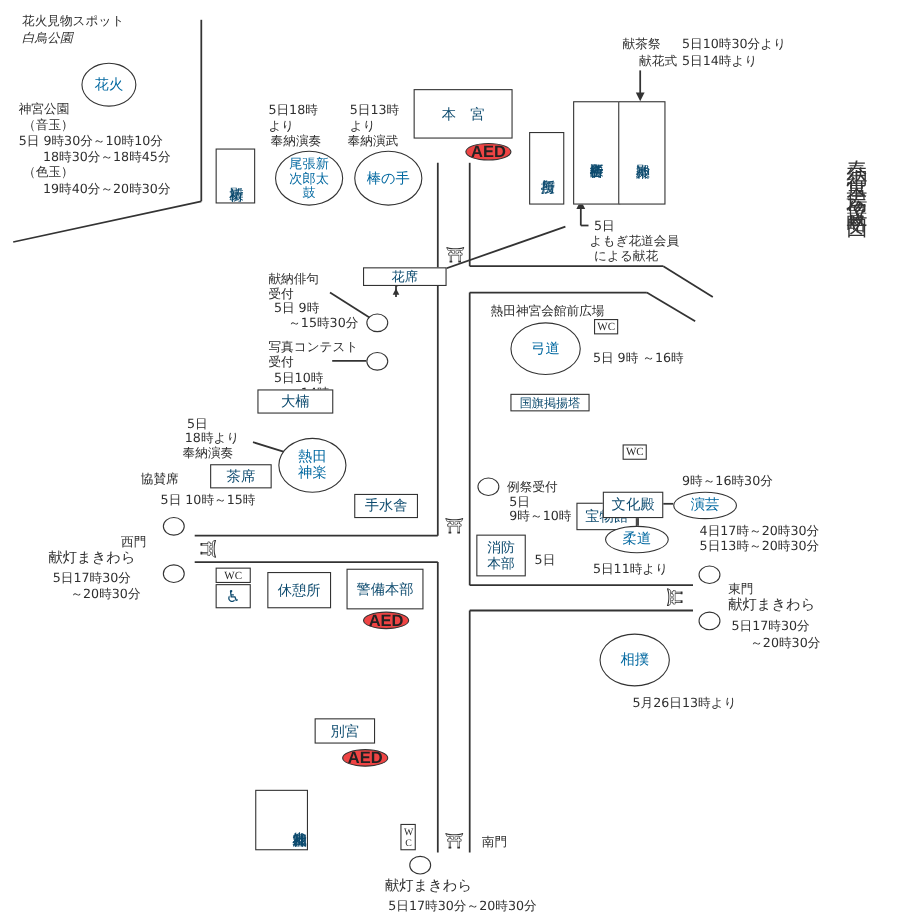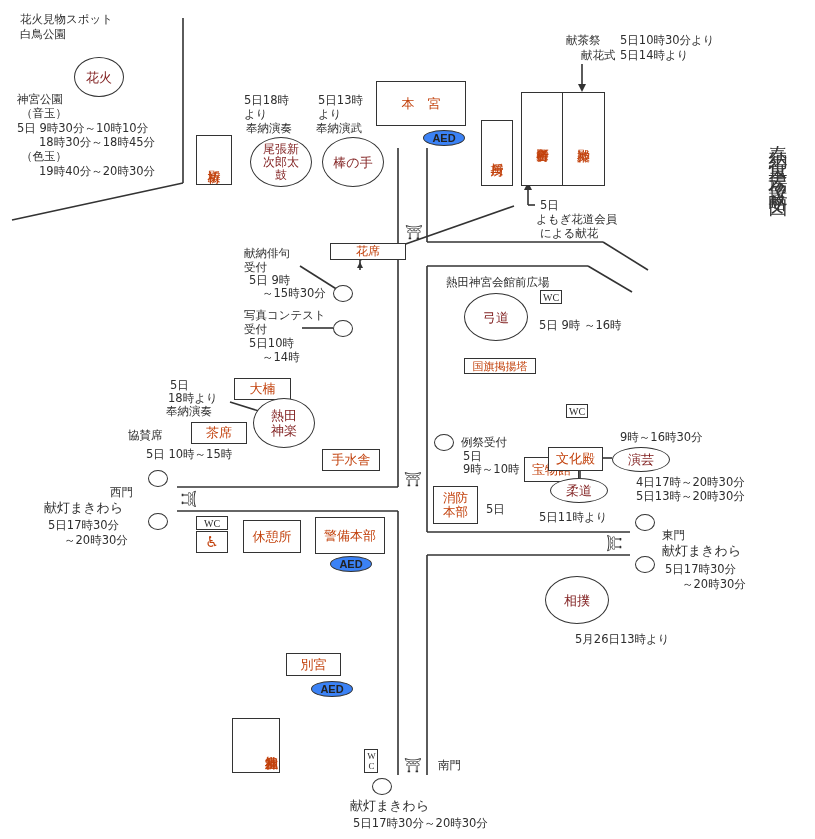--- a/index.html
+++ b/index.html
@@ -2,29 +2,29 @@
 <html><head>
 <meta charset="utf-8">
 <style>
   html, body { margin:0; padding:0; background:#ffffff; }
   body { width:815px; height:839px; position:relative; overflow:hidden;
          font-family:"DejaVu Sans", sans-serif; color:#2a2a2a; }
   svg.lines { position:absolute; left:0; top:0; width:815px; height:839px; }
   .t { position:absolute; font-size:11.5px; line-height:14px; white-space:nowrap; color:#2e2e2e; }
   .box { position:absolute; border:1.5px solid #333; background:#fff;
          display:flex; align-items:center; justify-content:center;
-         font-size:13px; color:#c2410c; box-sizing:border-box; }
+         font-size:13px; color:#0c4a6e; box-sizing:border-box; }
   .vbox { writing-mode:vertical-rl; text-orientation:upright; letter-spacing:0px; line-height:15px; }
   .circ { position:absolute; border:1.5px solid #333; border-radius:50%; background:#fff;
           display:flex; align-items:center; justify-content:center; text-align:center;
-          font-size:13px; line-height:15px; color:#7f1d1d; box-sizing:border-box; }
+          font-size:13px; line-height:15px; color:#0369a1; box-sizing:border-box; }
   .pin { position:absolute; width:20px; height:17px; border:1.5px solid #333; border-radius:50%; box-sizing:border-box; background:#fff; }
   .aed { position:absolute; width:42px; height:16px; border:1.5px solid #333; border-radius:50%;
-         font-size:11px; font-weight:bold; display:flex; align-items:center; justify-content:center;
-         box-sizing:border-box; background:#3b82f6; color:#222; font-family:"Liberation Sans", sans-serif; }
+         font-size:15px; font-weight:bold; display:flex; align-items:center; justify-content:center;
+         box-sizing:border-box; background:#ef4444; color:#222; font-family:"Liberation Sans", sans-serif; }
   .wc { position:absolute; border:1.5px solid #333; font-size:10px; line-height:11px;
         font-family:"Liberation Serif", serif; display:flex; align-items:center; justify-content:center;
         box-sizing:border-box; background:#fff; padding:0 2px; }
   .torii { position:absolute; font-size:14px; line-height:14px; color:#333; }
   .title { position:absolute; left:766px; top:130px; writing-mode:vertical-rl; text-orientation:upright;
            font-size:19px; letter-spacing:6px; font-family:"DejaVu Serif", serif; color:#333; }
 </style>
 </head>
 <body>
 
@@ -68,21 +68,21 @@
   <g fill="#333">
     <polygon points="578,84 586,84 582,92"></polygon>
     <polygon points="524,190 532,190 528,182"></polygon>
     <polygon points="357,268 363,268 360,262"></polygon>
   </g>
 </svg>
 
 <div class="title">奉納行事会場位置略図</div>
 
 <div class="t" style="left:20px;top:12px;">花火見物スポット</div>
-<div class="t" style="left:20px;top:27px;">白鳥公園</div>
+<div class="t" style="left:20px;top:27px;font-style:italic;">白鳥公園</div>
 <div class="circ" style="left:74px;top:57px;width:50px;height:40px;">花火</div>
 <div class="t" style="left:17px;top:92px;">神宮公園</div>
 <div class="t" style="left:21px;top:106px;">（音玉）</div>
 <div class="t" style="left:17px;top:121px;">5日 9時30分～10時10分</div>
 <div class="t" style="left:39px;top:135px;">18時30分～18時45分</div>
 <div class="t" style="left:21px;top:149px;">（色玉）</div>
 <div class="t" style="left:39px;top:164px;">19時40分～20時30分</div>
 
 <div class="box vbox" style="left:196px;top:135px;width:36px;height:50px;">祈祷殿</div>
 
@@ -131,21 +131,21 @@
 
 <div class="t" style="left:446px;top:275px;">熱田神宮会館前広場</div>
 <div class="wc" style="left:540px;top:290px;height:14px;">WC</div>
 <div class="circ" style="left:464px;top:293px;width:64px;height:48px;">弓道</div>
 <div class="t" style="left:539px;top:318px;">5日 9時 ～16時</div>
 <div class="box" style="left:464px;top:358px;width:72px;height:16px;font-size:11px;">国旗掲揚塔</div>
 
 <div class="t" style="left:170px;top:378px;">5日</div>
 <div class="t" style="left:168px;top:391px;">18時より</div>
 <div class="t" style="left:166px;top:404px;">奉納演奏</div>
-<div class="box" style="left:234px;top:378px;width:57px;height:22px;">大楠</div>
+<div class="box" style="left:234px;top:354px;width:69px;height:22px;">大楠</div>
 <div class="circ" style="left:253px;top:398px;width:62px;height:50px;padding:0 14px;">熱田神楽</div>
 
 <div class="t" style="left:128px;top:428px;">協賛席</div>
 <div class="box" style="left:191px;top:422px;width:56px;height:22px;">茶席</div>
 <div class="t" style="left:146px;top:447px;">5日 10時～15時</div>
 
 <div class="box" style="left:322px;top:449px;width:58px;height:22px;">手水舎</div>
 <div class="torii" style="left:404px;top:472px;">⛩</div>
 
 <div class="pin" style="left:434px;top:434px;"></div>

